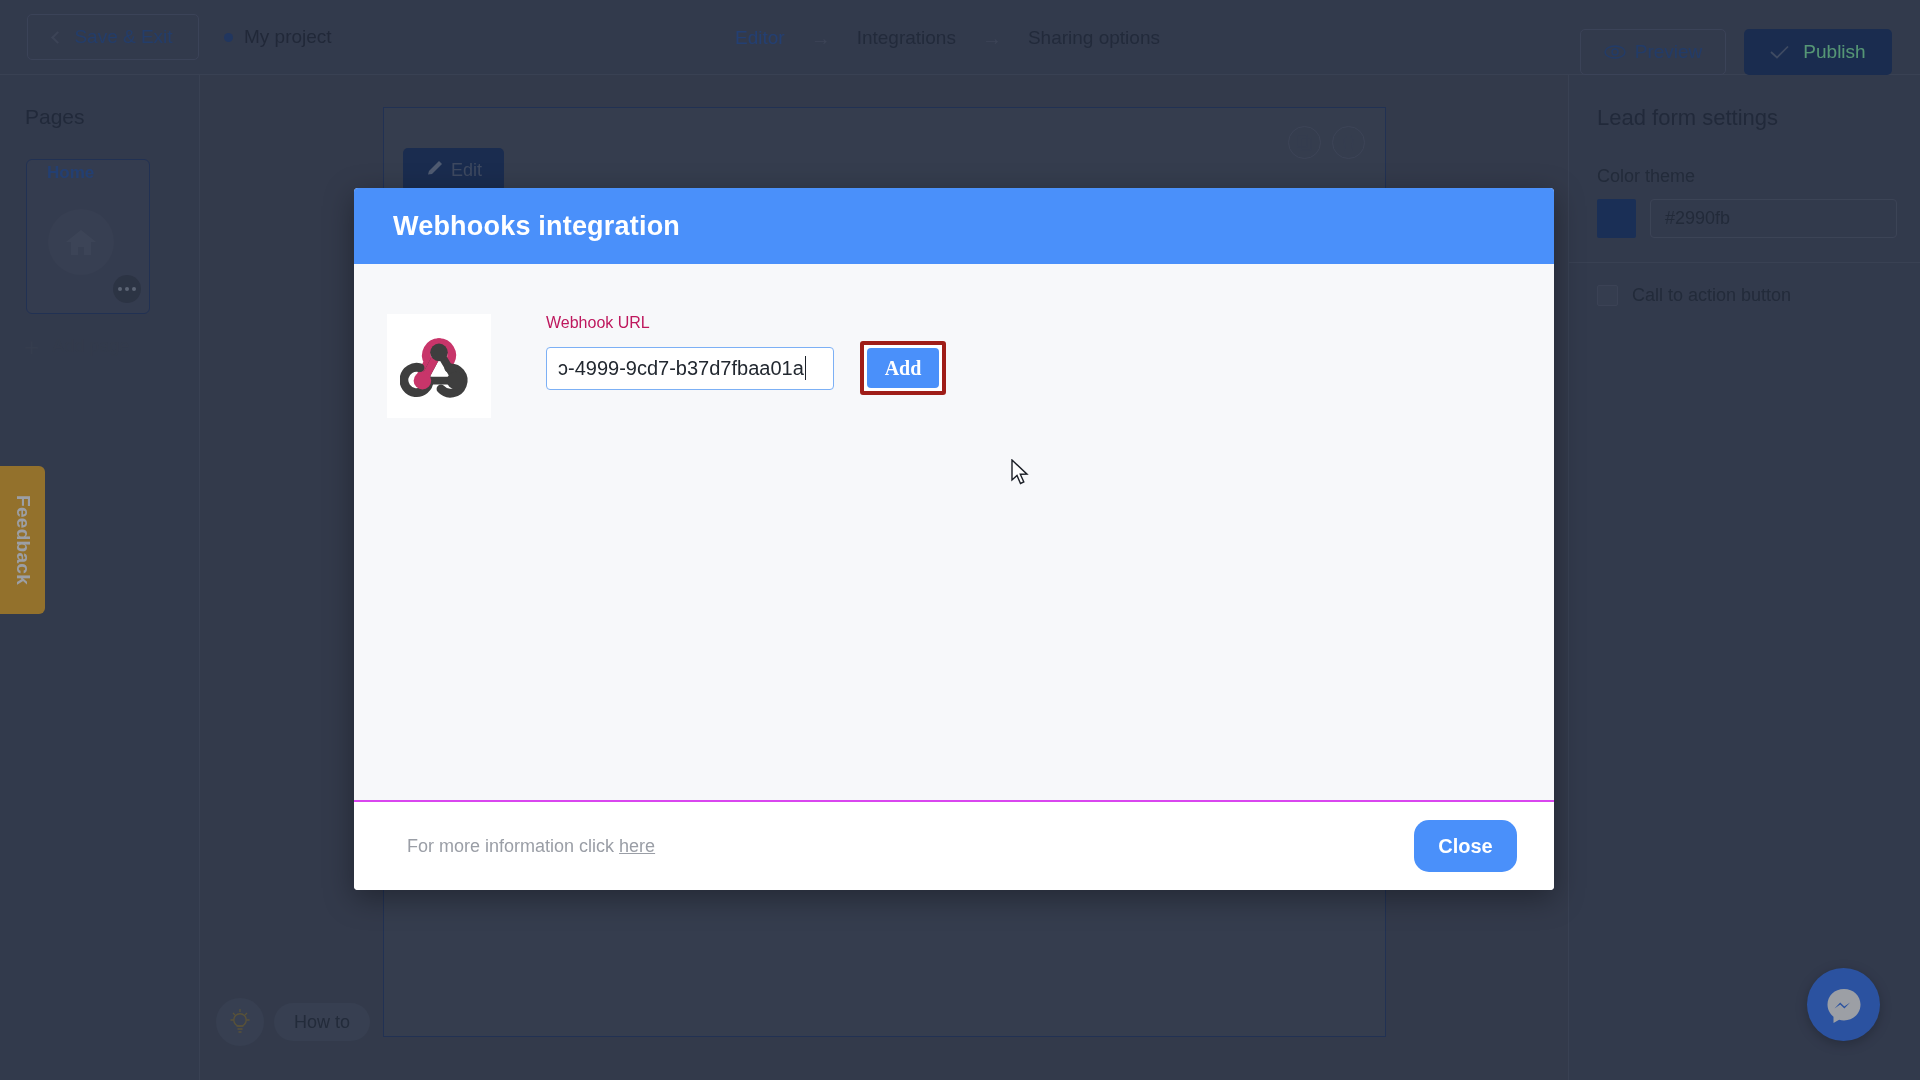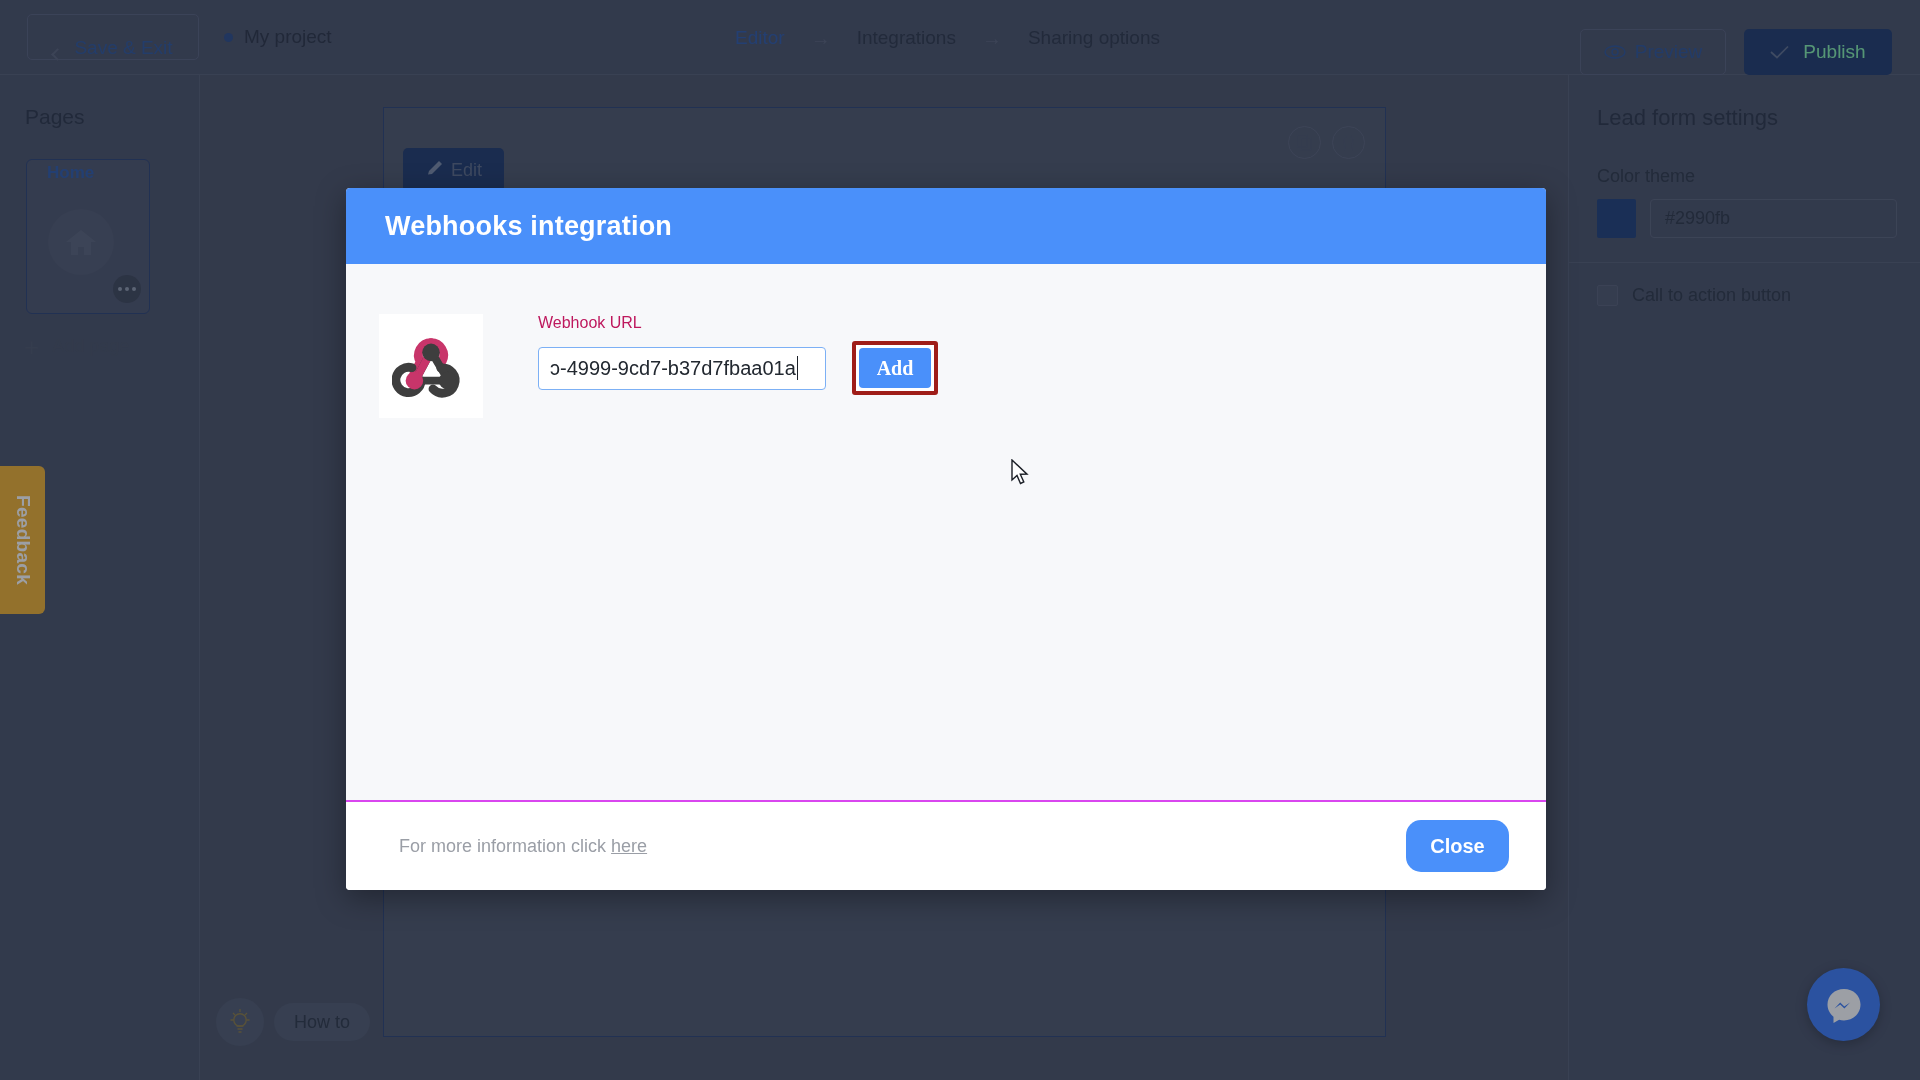--- a/index.html
+++ b/index.html
@@ -17,21 +17,21 @@
   
   .topbar {
     position: absolute; left: 0; top: 0; width: 1920px; height: 75px;
     background: #495167;
     display: flex; align-items: center;
     border-bottom: 1px solid #555d72;
   }
   .save-exit {
     margin-left: 27px; width: 172px; height: 46px;
     border: 1px solid #59617a; border-radius: 5px;
-    display: flex; align-items: flex-end; justify-content: center; gap: 10px;
+    display: flex; align-items: center; justify-content: center; gap: 10px;
     color: #2f5699; font-size: 19px;
   }
   .chev-left {
     width: 9px; height: 9px; border-left: 2px solid #5a6party; 
     border-left: 2px solid #5a6278; border-bottom: 2px solid #5a6278;
     transform: rotate(45deg); margin-right: 2px;
   }
   .project-name {
     margin-left: 25px; display: flex; align-items: center; gap: 11px;
     color: #2b3344; font-size: 19px;
@@ -172,21 +172,21 @@
     width: 73px; height: 73px; border-radius: 50%;
     background: #3d7bf7;
     display: flex; align-items: center; justify-content: center;
     box-shadow: 0 3px 12px rgba(0,0,0,.28);
   }
 
   
   .overlay { position: absolute; inset: 0; background: rgba(20,26,40,.42); }
 
   .modal {
-    position: absolute; left: 346px; top: 188px; width: 1200px; height: 702px;
+    position: absolute; left: 354px; top: 188px; width: 1200px; height: 702px;
     background: #f7f8fa;
     border-radius: 4px;
     box-shadow: 0 8px 30px rgba(0,0,0,.35);
     display: flex; flex-direction: column;
     overflow: hidden;
   }
   .modal-header {
     height: 76px; background: #4a90fa; flex: 0 0 76px;
     display: flex; align-items: center;
   }

